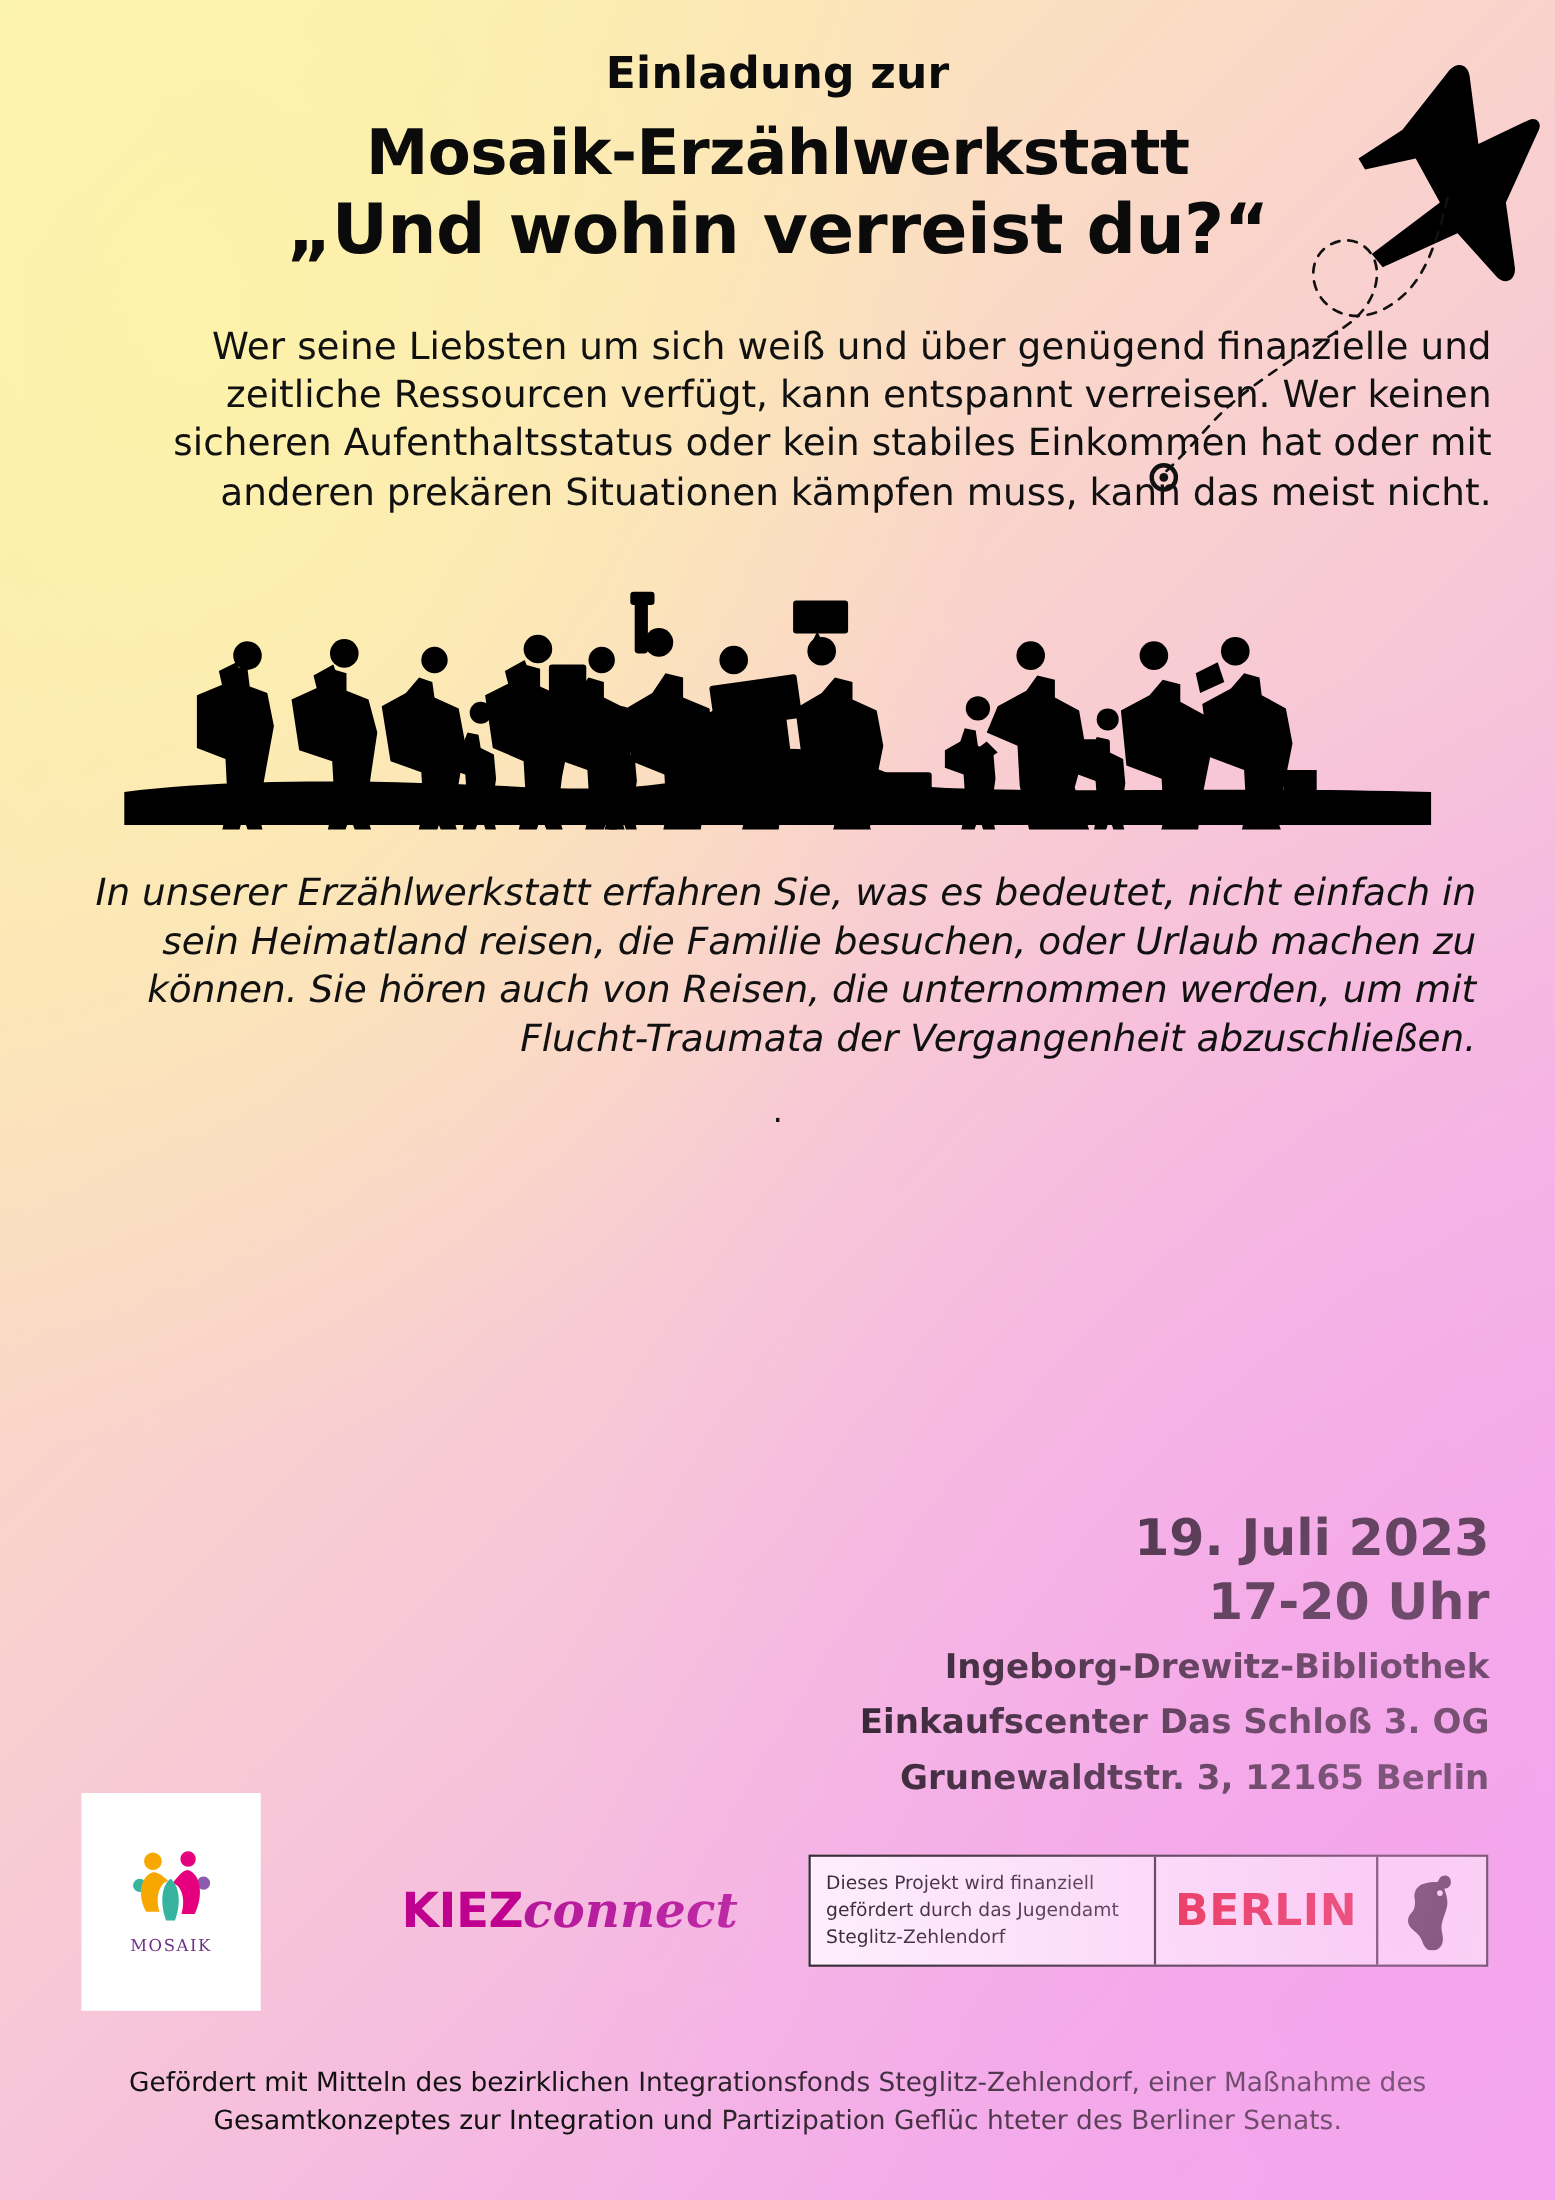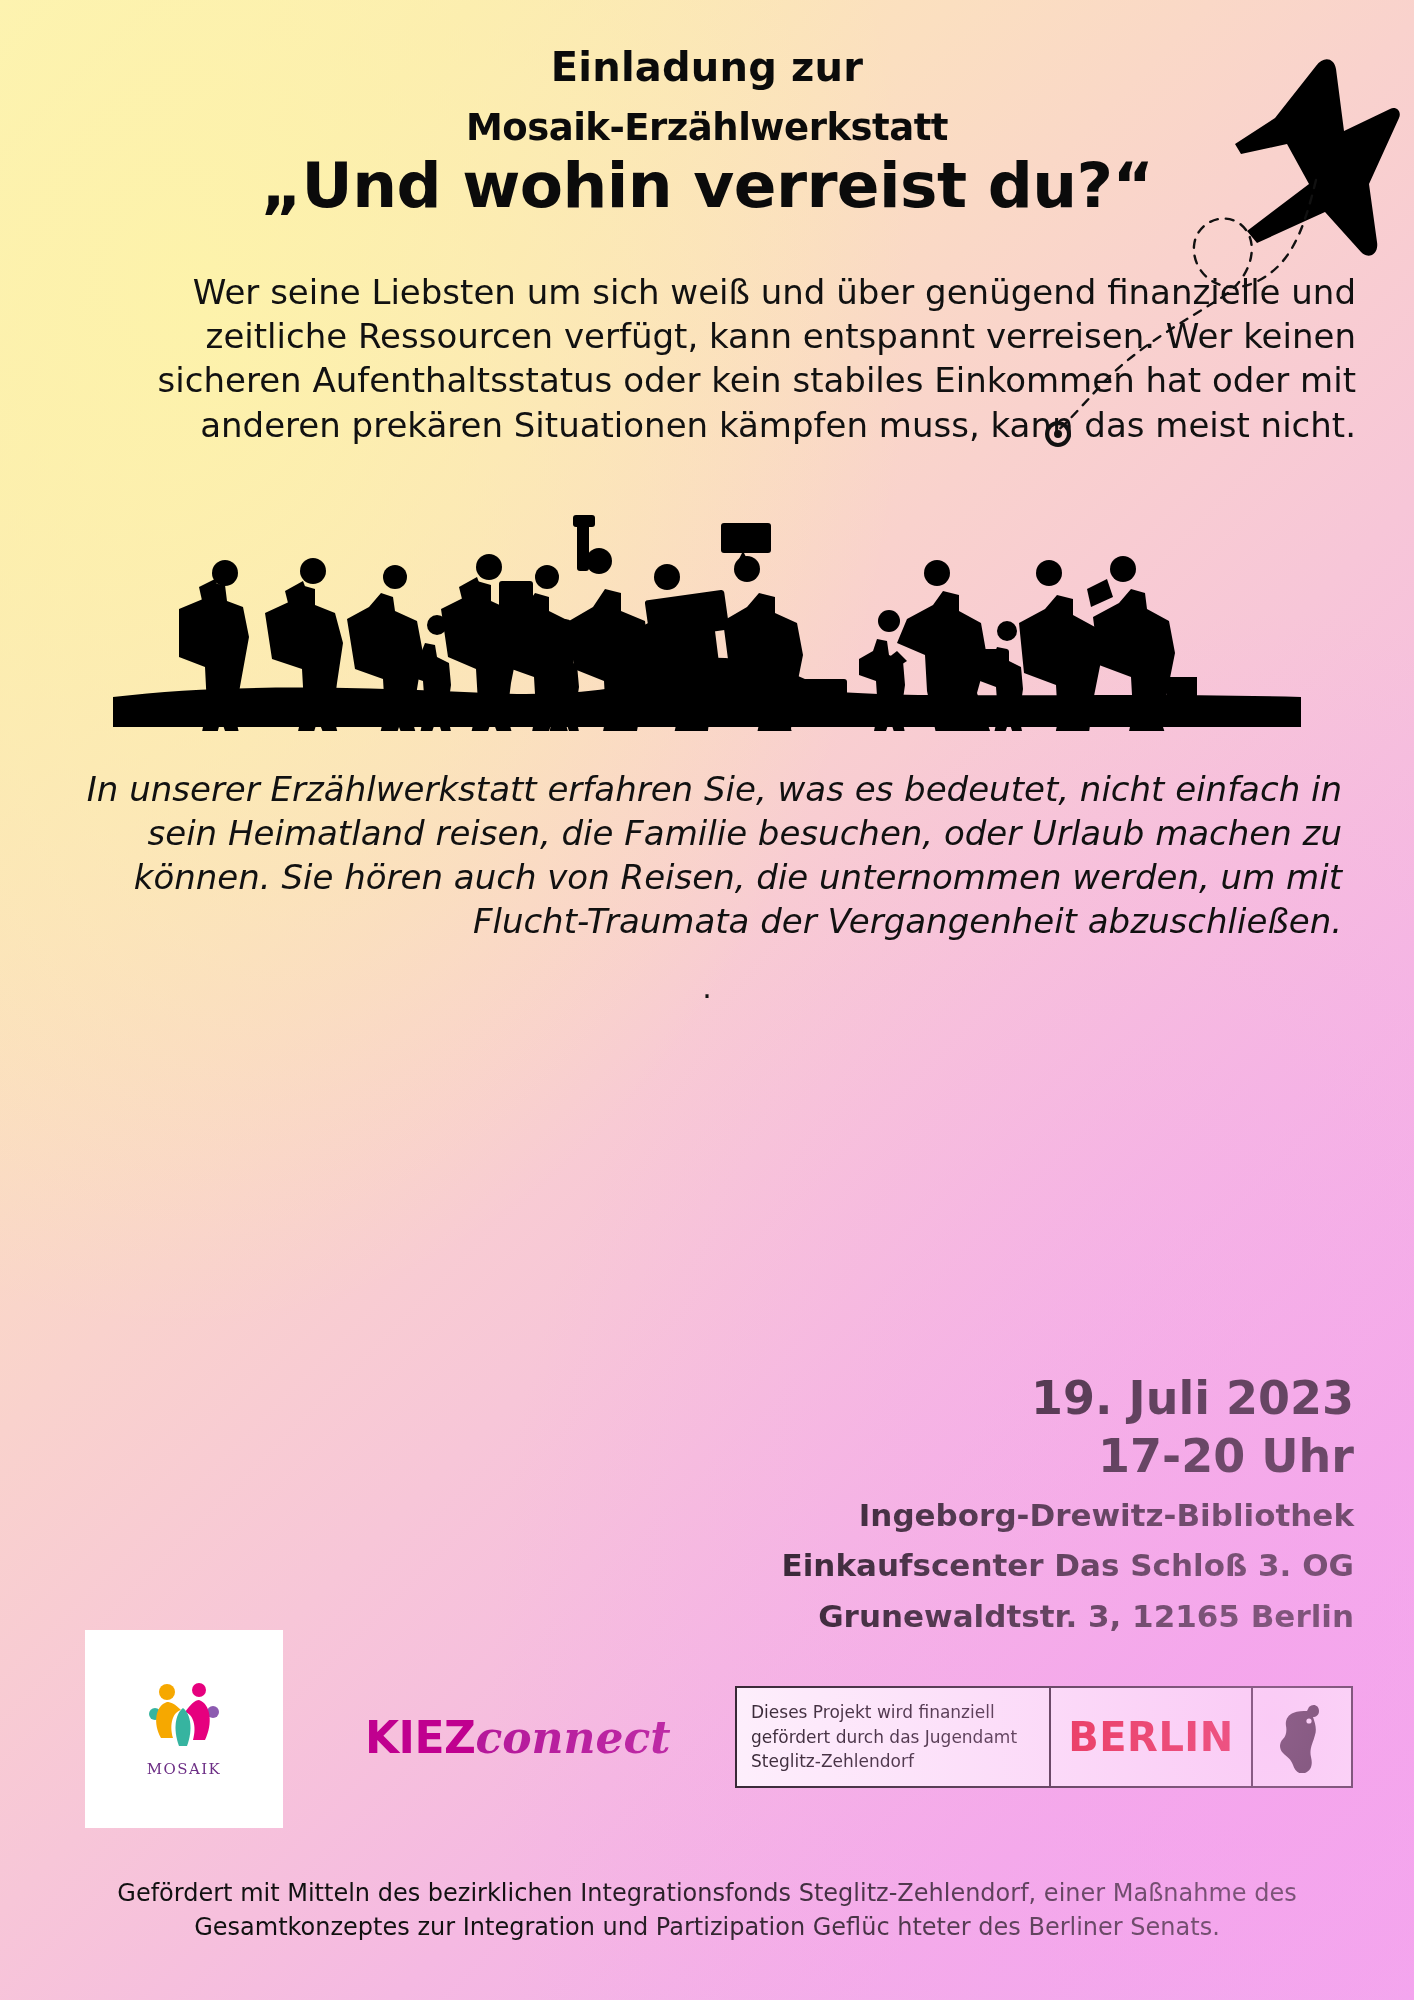--- a/index.html
+++ b/index.html
@@ -61,21 +61,21 @@
   .eyebrow {
     text-align: center;
     font-size: 40px;
     font-weight: 700;
     color: #0b0b0b;
     letter-spacing: 0.2px;
     padding-top: 44px;
   }
   .title {
     text-align: center;
-    font-size: 37px;
+    font-size: 57px;
     font-weight: 800;
     color: #0b0b0b;
     margin-top: 16px;
     letter-spacing: -0.5px;
   }
   .subtitle {
     text-align: center;
     font-size: 63px;
     font-weight: 800;
     color: #0b0b0b;
@@ -156,23 +156,23 @@
   
   .logos {
     position: absolute;
     left: 0;
     right: 0;
     top: 1630px;
     height: 200px;
   }
   .mosaik-logo {
     position: absolute;
-    left: 85px;
+    left: 74px;
     top: 0;
-    width: 198px;
+    width: 163px;
     height: 198px;
     background: #ffffff;
     display: flex;
     flex-direction: column;
     align-items: center;
     justify-content: center;
   }
   .mosaik-mark {
     width: 86px;
     height: 74px;

